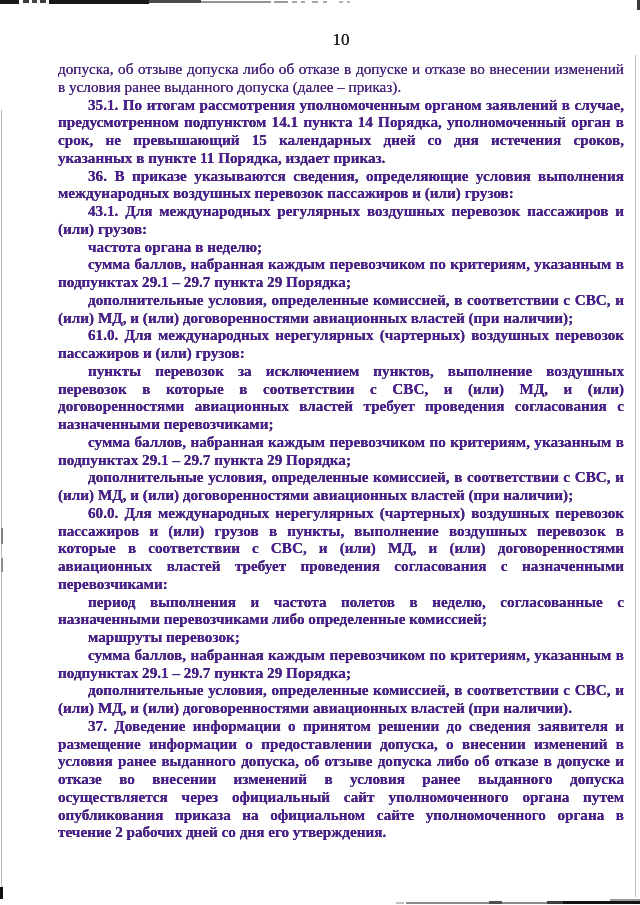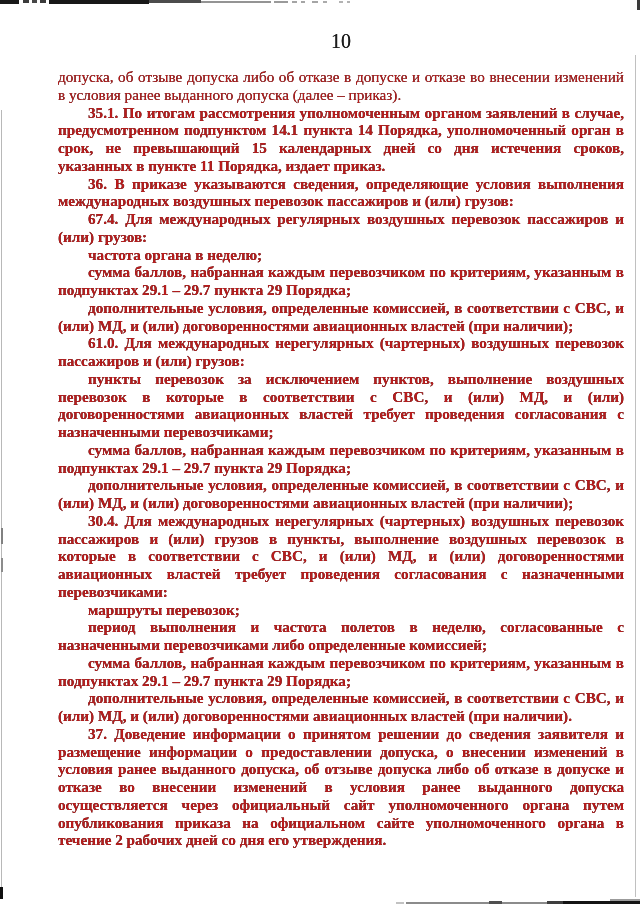--- a/index.html
+++ b/index.html
@@ -20,30 +20,30 @@
     background: #ffffff;
   }
 
   
   .page-number {
     position: absolute;
     top: 30px;
     left: 58px;
     width: 566px;
     text-align: center;
-    font-size: 20px;
+    font-size: 17px;
     color: #1d1d1d;
     text-shadow: 0 0 0.45px #1d1d1d;
   }
   .body-text {
     position: absolute;
-    top: 68px;
+    top: 60px;
     left: 58px;
     width: 566px;
-    color: #b91c1c;
+    color: #4c1d95;
     font-size: 15.2px;
     line-height: 17.75px;
     text-align: justify;
     text-shadow: 0 0 0.5px #1c1c1c;
   }
   .body-text p {
     margin: 0;
     padding: 0;
   }
   .body-text p.indent {
@@ -124,29 +124,29 @@
   <div class="artifact bot-dark-2"></div>
   <div class="artifact bot-black"></div>
   <div class="artifact bot-gray-2"></div>
 
   <div class="page-number">10</div>
 
   <div class="body-text">
       <p>допуска, об отзыве допуска либо об отказе в допуске и отказе во внесении изменений в условия ранее выданного допуска (далее – приказ).</p>
       <p class="indent">35.1. По итогам рассмотрения уполномоченным органом заявлений в случае, предусмотренном подпунктом 14.1 пункта 14 Порядка, уполномоченный орган в срок, не превышающий 15 календарных дней со дня истечения сроков, указанных в пункте 11 Порядка, издает приказ.</p>
       <p class="indent">36. В приказе указываются сведения, определяющие условия выполнения международных воздушных перевозок пассажиров и (или) грузов:</p>
-      <p class="indent">67.4. Для международных регулярных воздушных перевозок пассажиров и (или) грузов:</p>
+      <p class="indent">43.1. Для международных регулярных воздушных перевозок пассажиров и (или) грузов:</p>
       <p class="indent">частота органа в неделю;</p>
       <p class="indent">сумма баллов, набранная каждым перевозчиком по критериям, указанным в подпунктах 29.1 – 29.7 пункта 29 Порядка;</p>
       <p class="indent">дополнительные условия, определенные комиссией, в соответствии с СВС, и (или) МД, и (или) договоренностями авиационных властей (при наличии);</p>
       <p class="indent">61.0. Для международных нерегулярных (чартерных) воздушных перевозок пассажиров и (или) грузов:</p>
       <p class="indent">пункты перевозок за исключением пунктов, выполнение воздушных перевозок в которые в соответствии с СВС, и (или) МД, и (или) договоренностями авиационных властей требует проведения согласования с назначенными перевозчиками;</p>
       <p class="indent">сумма баллов, набранная каждым перевозчиком по критериям, указанным в подпунктах 29.1 – 29.7 пункта 29 Порядка;</p>
       <p class="indent">дополнительные условия, определенные комиссией, в соответствии с СВС, и (или) МД, и (или) договоренностями авиационных властей (при наличии);</p>
-      <p class="indent">30.4. Для международных нерегулярных (чартерных) воздушных перевозок пассажиров и (или) грузов в пункты, выполнение воздушных перевозок в которые в соответствии с СВС, и (или) МД, и (или) договоренностями авиационных властей требует проведения согласования с назначенными перевозчиками:</p>
+      <p class="indent">60.0. Для международных нерегулярных (чартерных) воздушных перевозок пассажиров и (или) грузов в пункты, выполнение воздушных перевозок в которые в соответствии с СВС, и (или) МД, и (или) договоренностями авиационных властей требует проведения согласования с назначенными перевозчиками:</p>
+      <p class="indent">период выполнения и частота полетов в неделю, согласованные с назначенными перевозчиками либо определенные комиссией;</p>
       <p class="indent">маршруты перевозок;</p>
-      <p class="indent">период выполнения и частота полетов в неделю, согласованные с назначенными перевозчиками либо определенные комиссией;</p>
       <p class="indent">сумма баллов, набранная каждым перевозчиком по критериям, указанным в подпунктах 29.1 – 29.7 пункта 29 Порядка;</p>
       <p class="indent">дополнительные условия, определенные комиссией, в соответствии с СВС, и (или) МД, и (или) договоренностями авиационных властей (при наличии).</p>
       <p class="indent">37. Доведение информации о принятом решении до сведения заявителя и размещение информации о предоставлении допуска, о внесении изменений в условия ранее выданного допуска, об отзыве допуска либо об отказе в допуске и отказе во внесении изменений в условия ранее выданного допуска осуществляется через официальный сайт уполномоченного органа путем опубликования приказа на официальном сайте уполномоченного органа в течение 2 рабочих дней со дня его утверждения.</p>
     </div>
 
 </div>
 
 </body></html>

